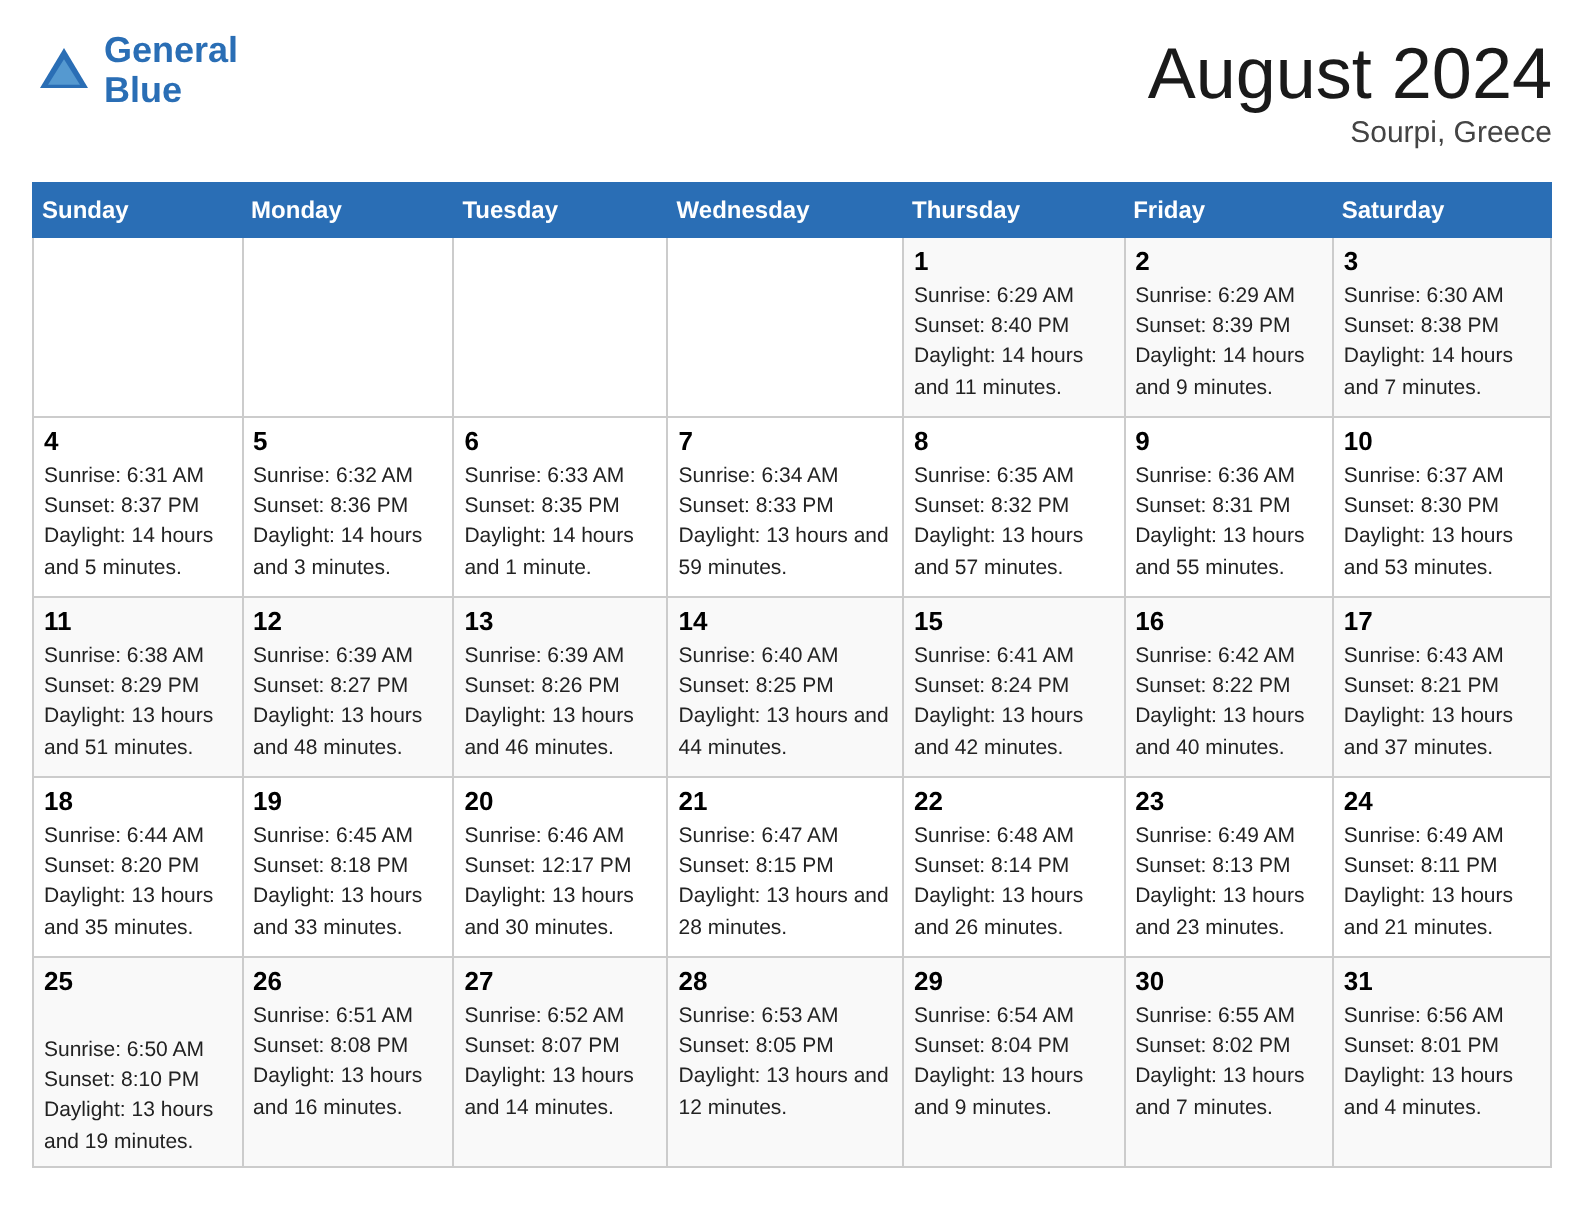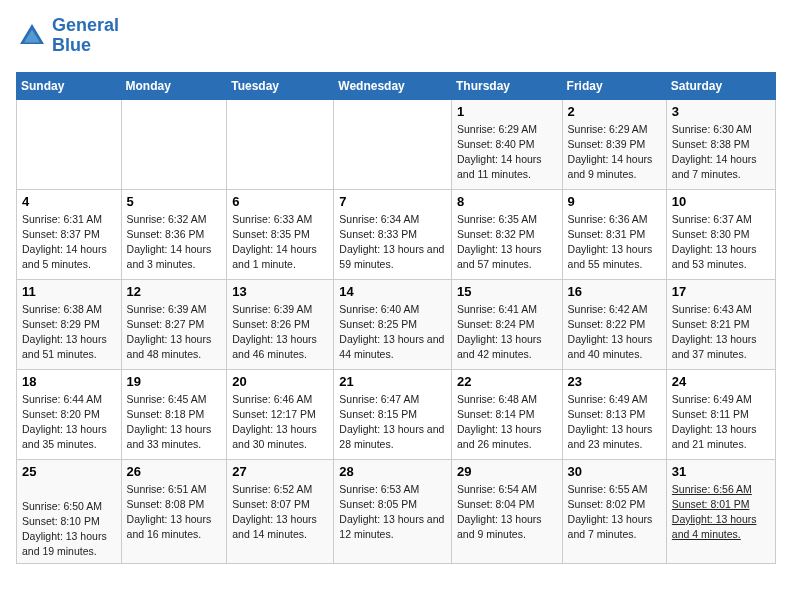--- a/index.html
+++ b/index.html
@@ -99,20 +99,24 @@
   <div class="logo">
     <svg class="logo-icon" viewBox="0 0 40 40">
       <polygon points="20,5 35,30 5,30" fill="#2a6eb5"></polygon>
       <polygon points="20,12 30,28 10,28" fill="#5599d0"></polygon>
     </svg>
     <div class="logo-text">
       <div><span>General</span></div>
       <div><span style="color:#2a6eb5;">Blue</span></div>
     </div>
   </div>
+  <div class="title-block">
+    <div class="month-title">August 2024</div>
+    <div class="location">Sourpi, Greece</div>
+  </div>
 </div>
 
 <table>
   <thead>
     <tr>
     <th>Sunday</th>
         <th>Monday</th>
         <th>Tuesday</th>
         <th>Wednesday</th>
         <th>Thursday</th>
@@ -309,19 +313,19 @@
 Daylight: 13 hours and 9 minutes.</div>
         </td>
         <td>
           <span class="day-num">30</span>
           <div class="day-info" style="white-space: pre-line;">Sunrise: 6:55 AM
 Sunset: 8:02 PM
 Daylight: 13 hours and 7 minutes.</div>
         </td>
         <td>
           <span class="day-num">31</span>
-          <div class="day-info" style="white-space: pre-line; text-decoration: underline;">Sunrise: 6:56 AM
+          <div class="day-info" style="white-space: pre-line;">Sunrise: 6:56 AM
 Sunset: 8:01 PM
 Daylight: 13 hours and 4 minutes.</div>
         </td>
       </tr>
     </tbody>
 </table>
 
 </body></html>

